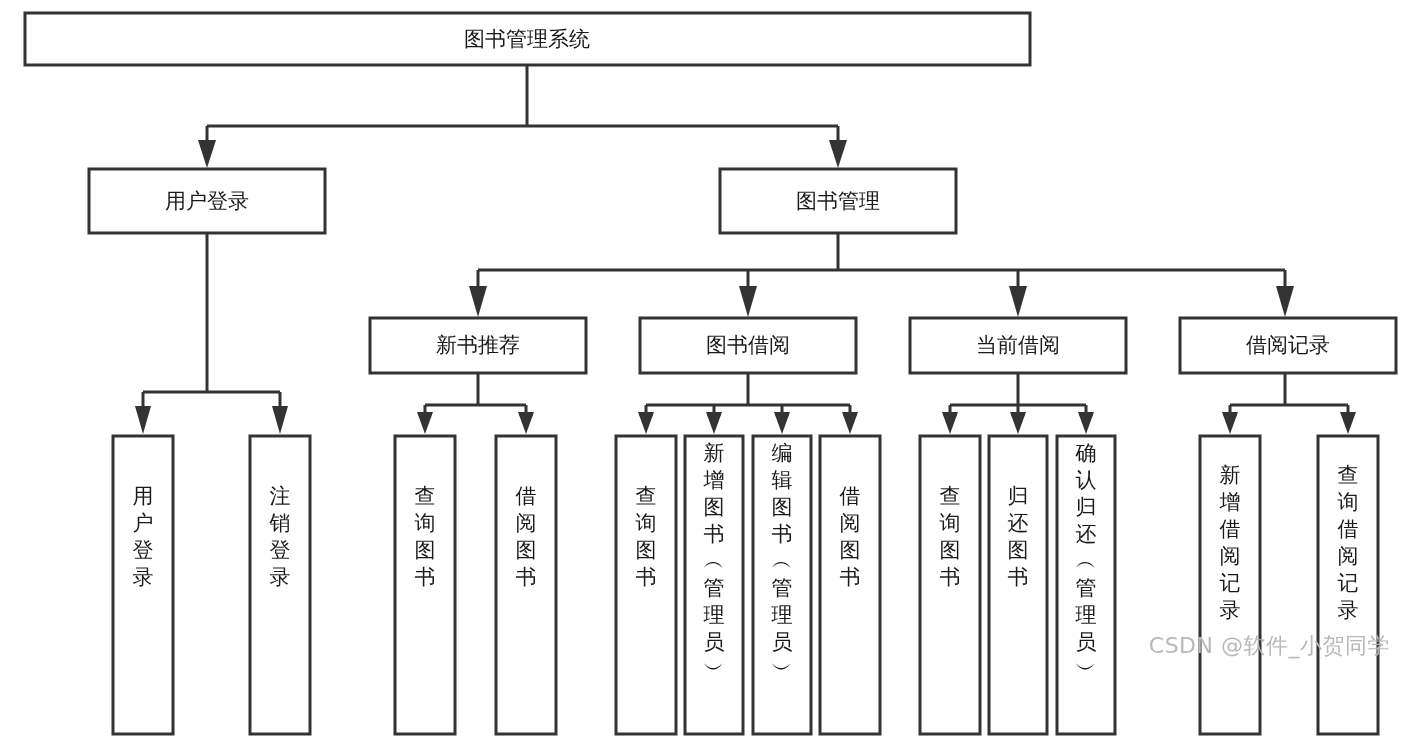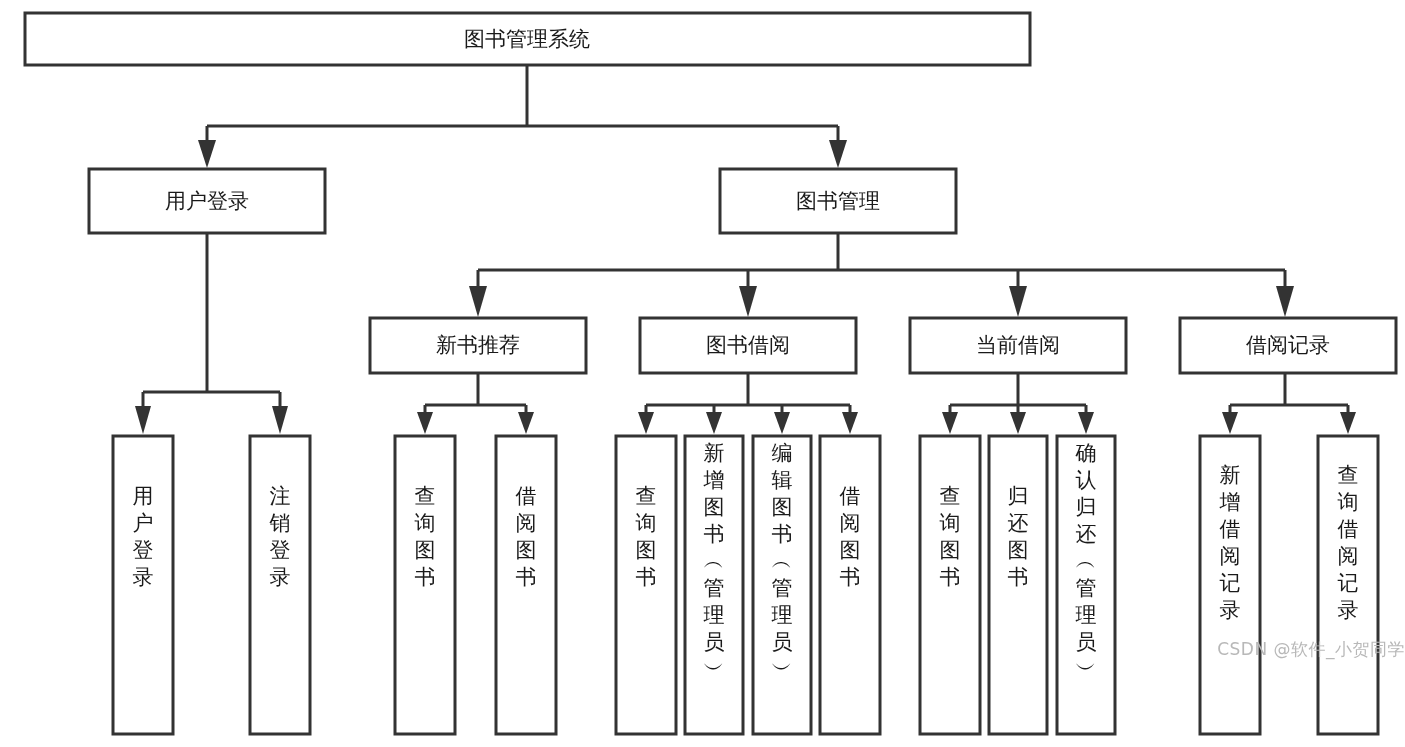--- a/index.html
+++ b/index.html
@@ -44,24 +44,24 @@
     stroke: #333333;
     stroke-width: 3;
     fill: none;
   }
   .arrow-head {
     fill: #333333;
     stroke: none;
   }
   .watermark {
     position: absolute;
-    right: 8px;
+    right: 23px;
     bottom: 6px;
     font-family: "DejaVu Sans", sans-serif;
-    font-size: 17px;
+    font-size: 22px;
     color: #b8b8b8;
     white-space: nowrap;
     letter-spacing: 0.5px;
   }
 </style>
 </head>
 <body>
 
 <div id="diagram-root">
   <svg width="1405" height="747" viewBox="0 0 1405 747" xmlns="http://www.w3.org/2000/svg">

